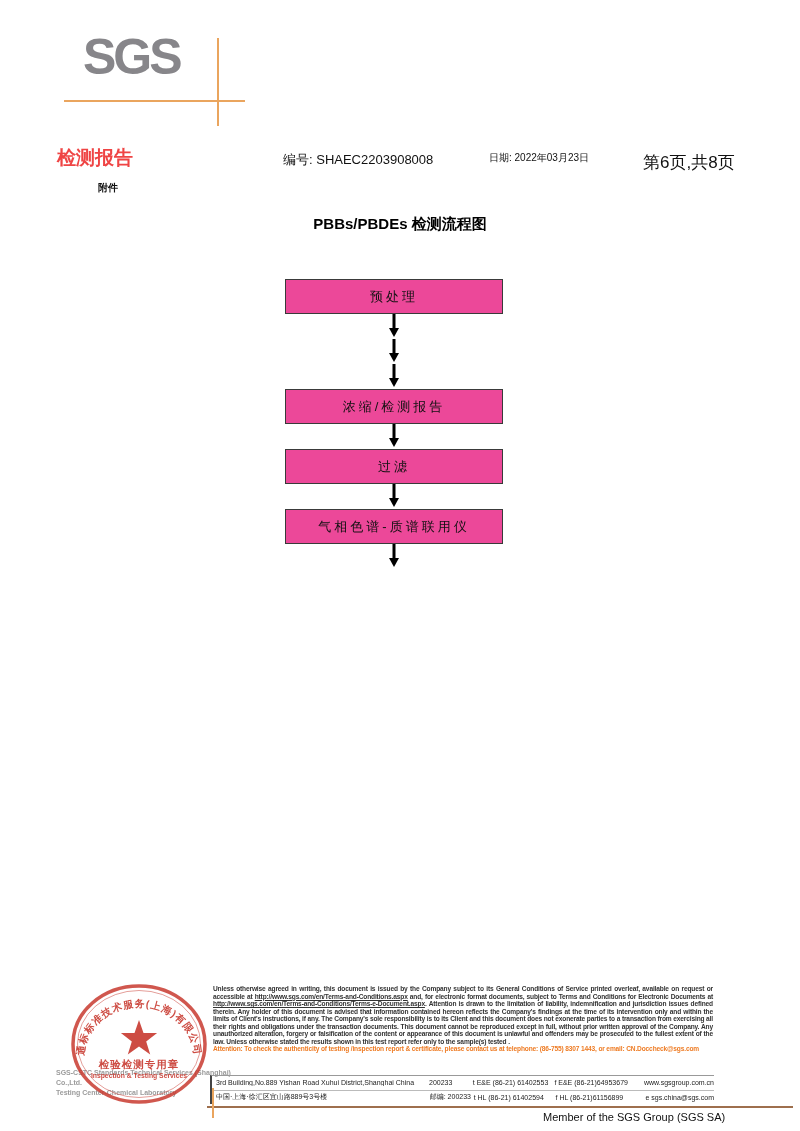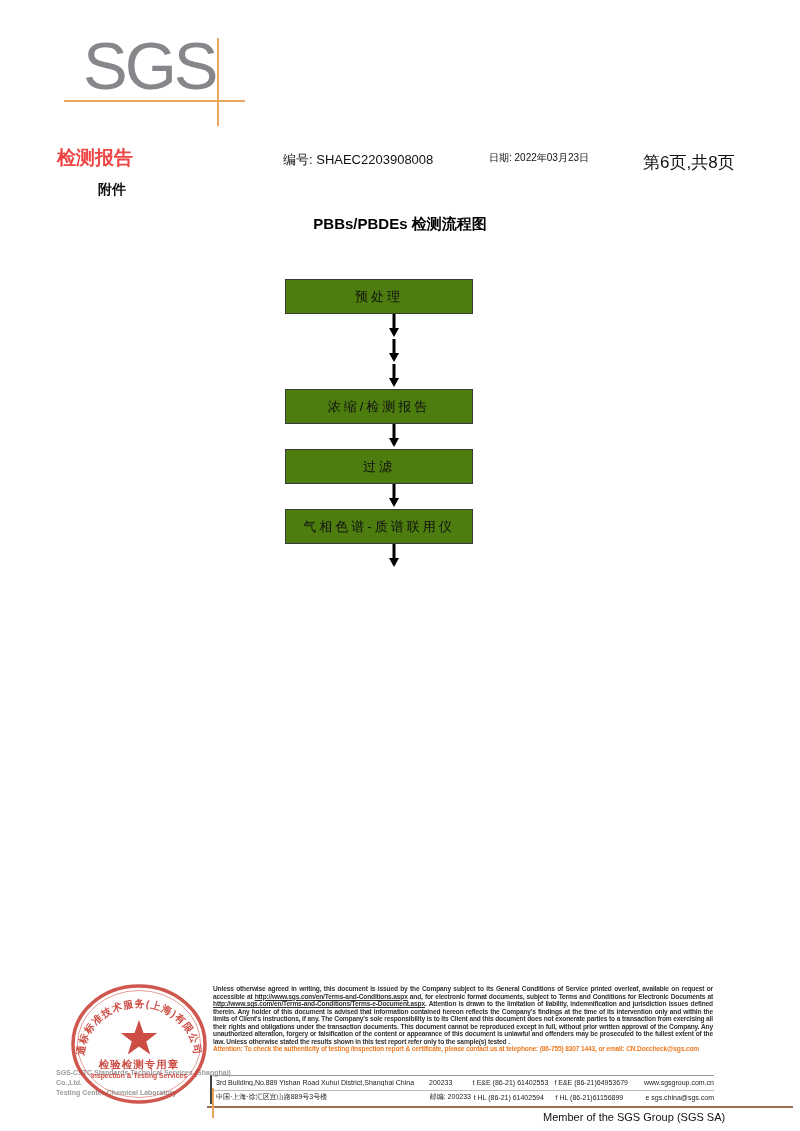--- a/index.html
+++ b/index.html
@@ -1,38 +1,38 @@
 <!DOCTYPE html>
 <html><head>
 <meta charset="utf-8">
 <style>
   html,body{margin:0;padding:0;background:#ffffff;}
   .page{position:relative;width:800px;height:1131px;background:#ffffff;
         font-family:"Liberation Sans","DejaVu Sans",sans-serif;overflow:hidden;color:#111;}
 
   
-  .logo-text{position:absolute;left:83px;top:32px;font-size:67px;font-weight:normal;
+  .logo-text{position:absolute;left:83px;top:32px;font-size:50px;font-weight:bold;
              color:#87868a;letter-spacing:-3px;line-height:1;}
   .logo-hline{position:absolute;left:64px;top:100px;width:181px;height:2px;background:#eaa55e;}
   .logo-vline{position:absolute;left:217px;top:38px;width:2px;height:88px;background:#eaa55e;}
 
   
   .report-title{position:absolute;left:57px;top:145px;font-size:19px;font-weight:bold;color:#ef4444;}
   .hdr-no{position:absolute;left:283px;top:151px;font-size:13px;}
   .hdr-date{position:absolute;left:489px;top:151px;font-size:10px;}
   .hdr-page{position:absolute;left:643px;top:151px;font-size:17px;}
-  .attachment{position:absolute;left:57px;top:181px;font-size:14px;font-weight:bold;padding-left:41px;}
+  .attachment{position:absolute;left:57px;top:181px;font-size:10px;font-weight:bold;padding-left:41px;}
 
   
   .fc-title{position:absolute;left:0;top:215px;width:800px;text-align:center;
             font-size:15px;font-weight:bold;color:#000;}
   .flow{position:absolute;left:285px;top:279px;width:218px;}
-  .fbox{box-sizing:border-box;width:188px;height:35px;border:1px solid #3a3a3a;
+  .fbox{box-sizing:border-box;width:218px;height:35px;border:1px solid #3a3a3a;
         display:flex;align-items:center;justify-content:center;
-        font-size:13px;letter-spacing:3px;color:#111;background:#4d7c0f;}
+        font-size:13px;letter-spacing:3px;color:#111;background:#ec4899;}
   .arrow{position:relative;height:25px;}
   .arrow::before{content:"";position:absolute;left:50%;top:0;width:3px;height:15px;
                  background:#000;transform:translateX(-50%);}
   .arrow::after{content:"";position:absolute;left:50%;top:14px;transform:translateX(-50%);
                 border:5.5px solid transparent;border-top:9px solid #000;}
 
   
   .stamp{position:absolute;left:69px;top:982px;z-index:2;}
   .stamp text{font-family:"Liberation Sans","DejaVu Sans",sans-serif;}
   .company-gray{position:absolute;left:56px;top:1068px;font-size:7px;color:#9b9b9b;

